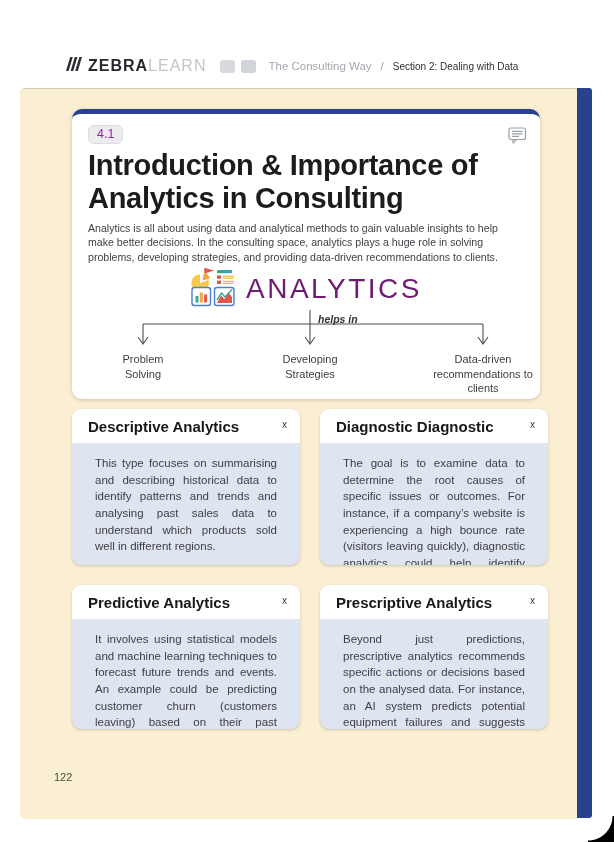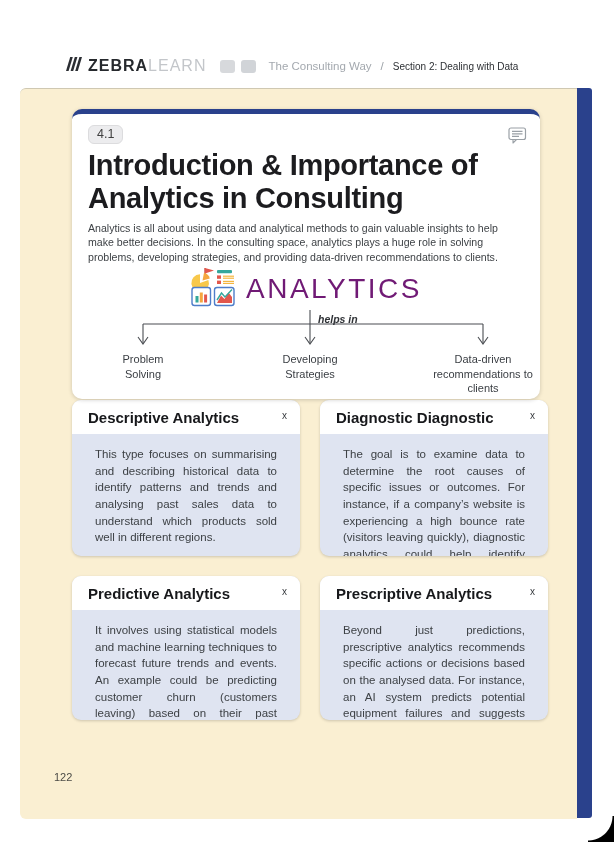--- a/index.html
+++ b/index.html
@@ -21,40 +21,40 @@
   
   .cream{position:absolute;left:20px;top:88px;width:557px;height:730px;background:#FAEFD2;
          border-top:1px solid #cfc8b2;border-radius:6px 0 0 6px;}
   .side-bar{position:absolute;left:577px;top:88px;width:15px;height:730px;background:#2A418C;border-radius:0 3px 3px 0;}
   .content{position:absolute;left:52px;top:20px;width:468px;}
   
   .intro-card{height:290px;box-sizing:border-box;background:#fff;border-radius:10px;
               border-top:5px solid #2A418C;box-shadow:0 1px 4px rgba(0,0,0,.18);
               padding:10px 16px 0 16px;position:relative;overflow:hidden;}
   .badge{display:inline-block;background:#ececee;border:1px solid #dcdcde;border-radius:6px;
-         padding:1px 8px 2px;font-size:12.5px;color:#404040;}
+         padding:1px 8px 2px;font-size:12.5px;color:#a21caf;}
   .comment-btn{position:absolute;top:13px;right:13px;width:20px;height:18px;background:none;border:none;padding:0;cursor:pointer;}
   .intro-title{font-size:29px;line-height:1.13;font-weight:700;color:#1c1c1f;letter-spacing:-.3px;margin:5px 0 6px;}
   .intro-para{font-size:10.6px;line-height:1.38;color:#3e4246;margin:0 0 4px;}
   
   .diagram{position:relative;height:126px;}
   .diagram-head{display:flex;justify-content:center;align-items:center;gap:10px;height:42px;}
   .analytics-label{font-size:28px;letter-spacing:2.5px;color:#701a75;}
   .connector{position:absolute;left:0;top:42px;}
   .helps-label{position:absolute;left:230px;top:45px;font-size:10.5px;font-style:italic;font-weight:700;color:#2e3135;}
   .branch{position:absolute;top:84px;text-align:center;font-size:11px;line-height:1.32;color:#3a3e43;}
   .branch.b0{left:25px;width:60px;}
   .branch.b1{left:182px;width:80px;}
   .branch.b2{left:338px;width:114px;}
   
   .banner{margin-top:11px;height:44px;box-sizing:border-box;background:#2A418C;border-radius:7px;
           display:flex;align-items:center;padding:0 19px;box-shadow:0 1px 3px rgba(0,0,0,.2);}
   .banner-title{color:#ffffff;font-size:20.5px;font-weight:700;letter-spacing:.2px;}
   
-  .grid{margin-top:1px;display:grid;grid-template-columns:228px 228px;column-gap:12px;row-gap:10px;gap:20px;}
+  .grid{margin-top:10px;display:grid;grid-template-columns:228px 228px;column-gap:12px;row-gap:10px;gap:20px;}
   .tcard{background:#DFE4F1;border-radius:9px;overflow:hidden;box-shadow:0 1px 3px rgba(0,0,0,.18);
          display:flex;flex-direction:column;}
   .tcard.r1{height:156px;} .tcard.r2{height:144px;}
   .tcard-head{background:#ffffff;padding:9px 13px 8px 16px;display:flex;justify-content:space-between;align-items:flex-start;}
   .tcard-title{font-size:15px;font-weight:700;color:#17181b;}
   .tcard-close{font-size:10px;color:#3a3d41;background:none;border:none;padding:0;line-height:1;margin-top:2px;cursor:pointer;font-family:"Liberation Sans",sans-serif;}
   .tcard-body{padding:12px 23px;font-size:11.5px;line-height:1.45;color:#3d4145;text-align:justify;}
   
   .page-num{position:absolute;left:34px;top:682px;font-size:11px;color:#4b4b46;}
   .corner-br{position:absolute;right:0;bottom:0;width:26px;height:26px;

